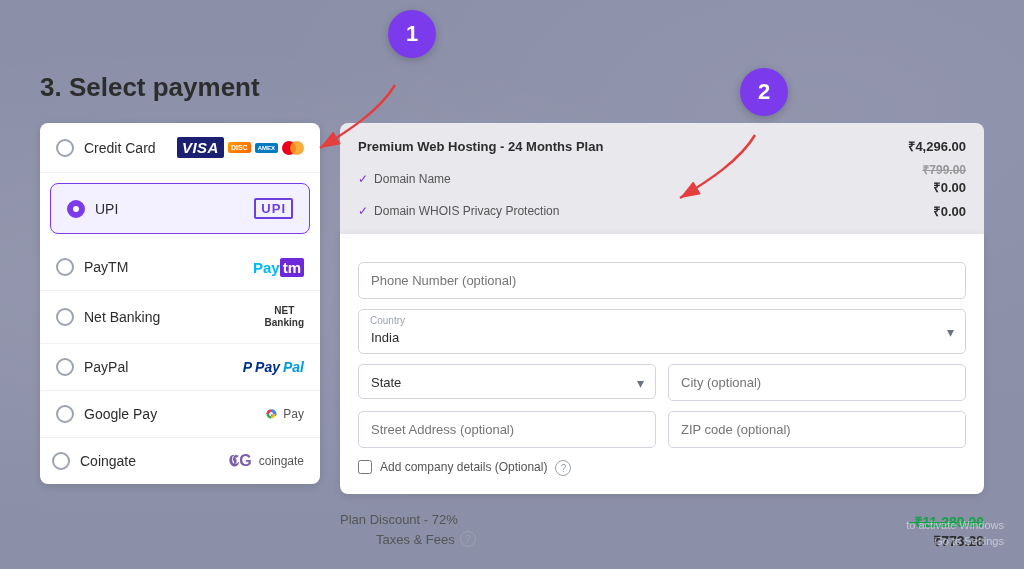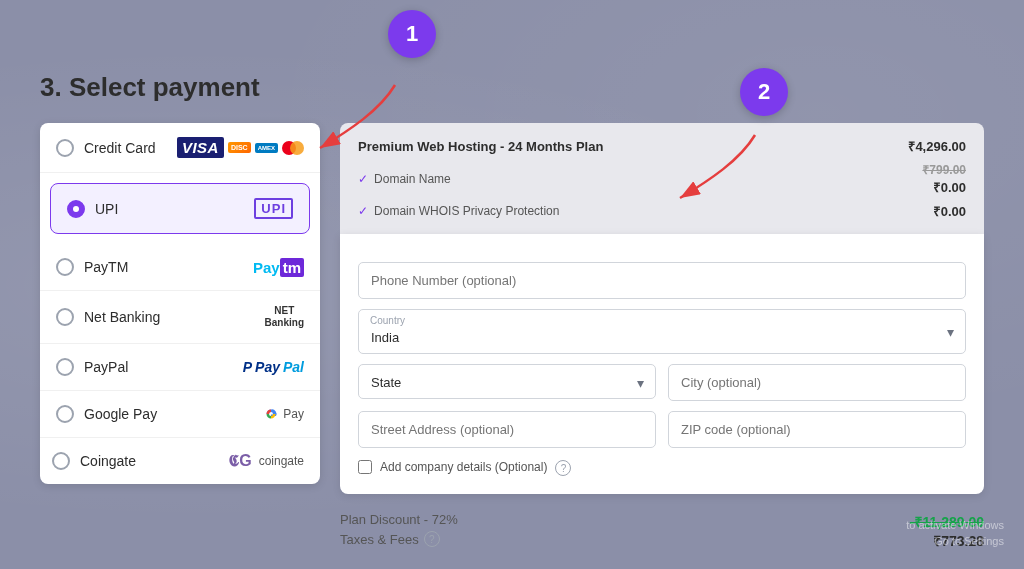--- a/index.html
+++ b/index.html
@@ -371,20 +371,21 @@
       color: #555;
     }
 
     .tax-label {
       font-size: 13px;
       color: #555;
       display: flex;
       align-items: center;
       gap: 5px;
       margin-top: 4px;
+      margin-left: 36px;
     }
 
     .discount-price {
       font-size: 14px;
       font-weight: 700;
       color: #16a34a;
       text-decoration: line-through;
     }
 
     .tax-price {

